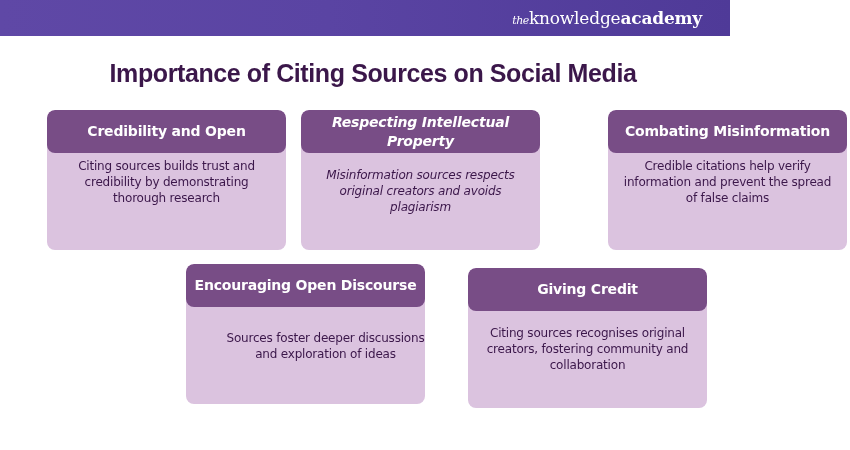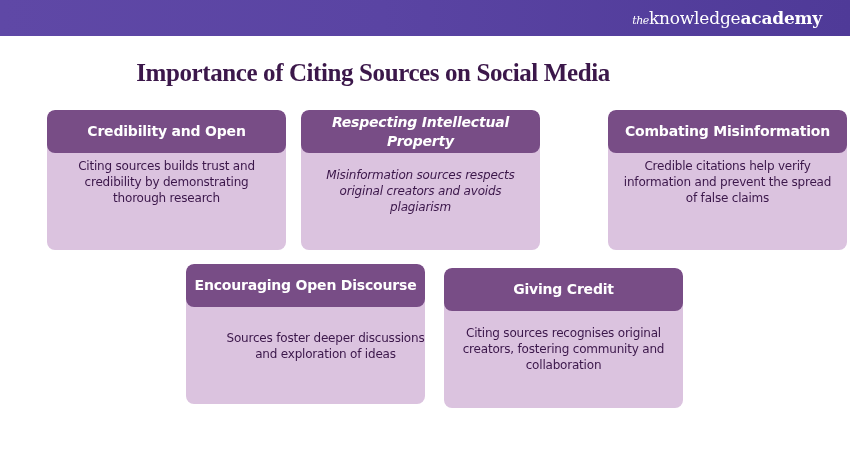--- a/index.html
+++ b/index.html
@@ -1,35 +1,35 @@
 <!DOCTYPE html>
 <html><head>
   <meta charset="utf-8">
   <style>
     * { margin: 0; padding: 0; box-sizing: border-box; }
     html, body { width: 850px; height: 450px; overflow: hidden; background: #ffffff; }
     body { position: relative; font-family: "DejaVu Sans", "Liberation Sans", sans-serif; }
 
     .topbar {
-      position: absolute; left: 0; top: 0; width: 850px; height: 36px;
+      position: absolute; left: 0; top: 0; width: 730px; height: 36px;
       background: linear-gradient(90deg, #5f48a6 0%, #5a44a3 45%, #4f3a98 100%);
     }
     .logo {
       position: absolute; right: 28px; top: 6px; height: 24px;
       font-family: "DejaVu Serif", "Liberation Serif", serif;
       color: #ffffff; font-size: 17px; line-height: 24px; white-space: nowrap;
       letter-spacing: -0.2px;
     }
     .logo .the { font-style: italic; font-size: 11px; letter-spacing: -0.5px; }
     .logo .kn { font-weight: normal; }
     .logo .ac { font-weight: bold; }
 
     .page-title {
       position: absolute; left: 0; top: 55px; width: 746px; text-align: center;
-      font-family: Liberation Serif, serif;
+      font-family: Liberation Sans, sans-serif;
       font-weight: bold; font-size: 25px; color: #3b174a; letter-spacing: -0.4px;
       line-height: 36px;
     }
 
     .card {
       position: absolute; width: 239px; height: 140px;
       background: #dbc3df; border-radius: 8px; overflow: hidden;
     }
     .card-header {
       position: absolute; left: 0; top: 0; width: 100%; height: 43px;
@@ -50,21 +50,21 @@
       letter-spacing: -0.2px;
     }
     .card-body.top { top: 48px; }
     .card-body.mid { top: 66px; margin-left: 20px; }
     .card-body.mid2 { top: 57px; }
 
     #c1 { left: 47px; top: 110px; }
     #c2 { left: 301px; top: 110px; font-style: italic; }
     #c3 { left: 564px; top: 110px; margin-left: 44px; }
     #c4 { left: 186px; top: 264px; }
-    #c5 { left: 444px; top: 268px; }
+    #c5 { left: 468px; top: 268px; }
   </style>
 </head>
 <body>
 
 <div class="topbar">
   <div class="logo">
     <span class="the">the</span><span class="kn">knowledge</span><span class="ac">academy</span>
   </div>
 </div>
 

